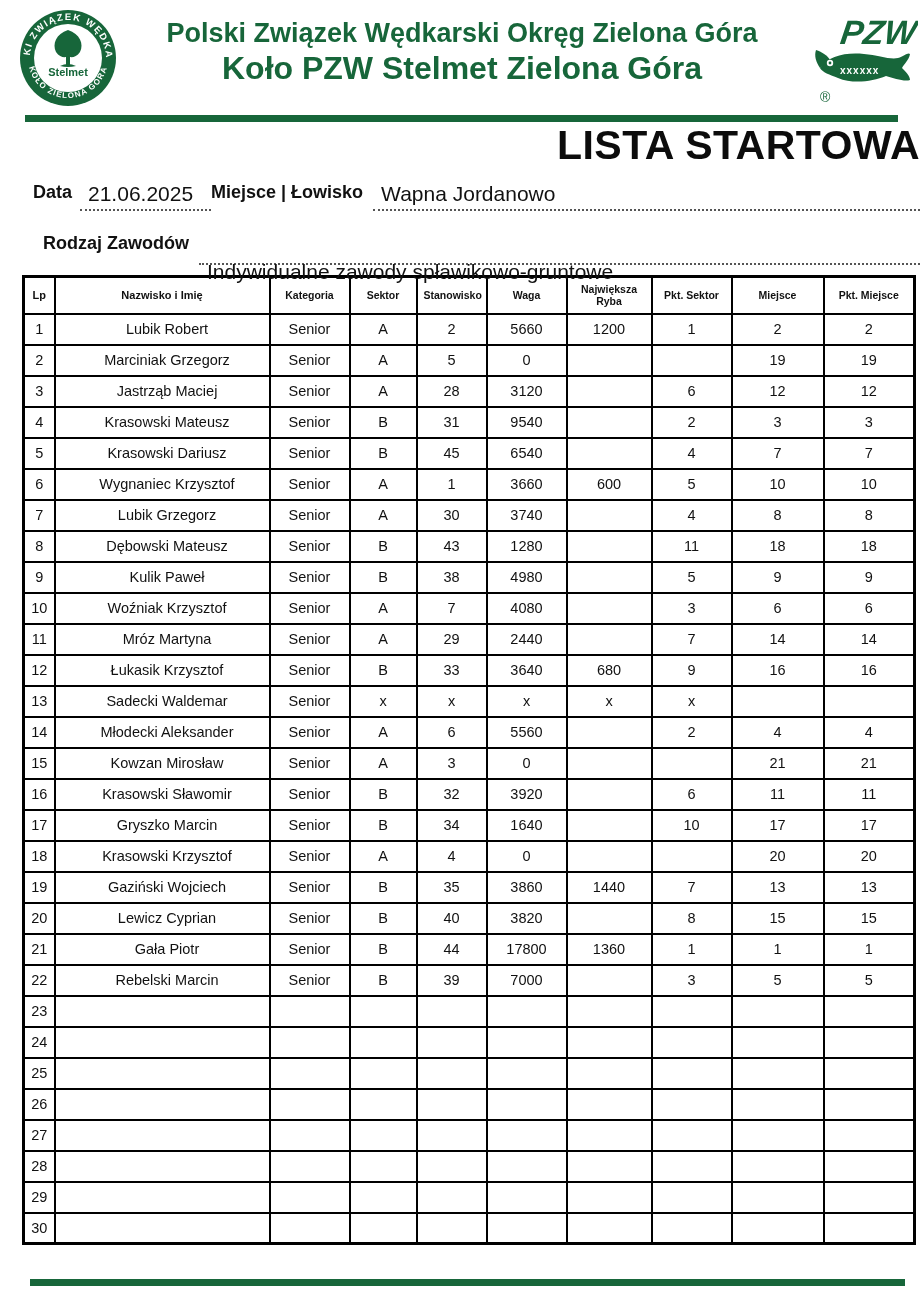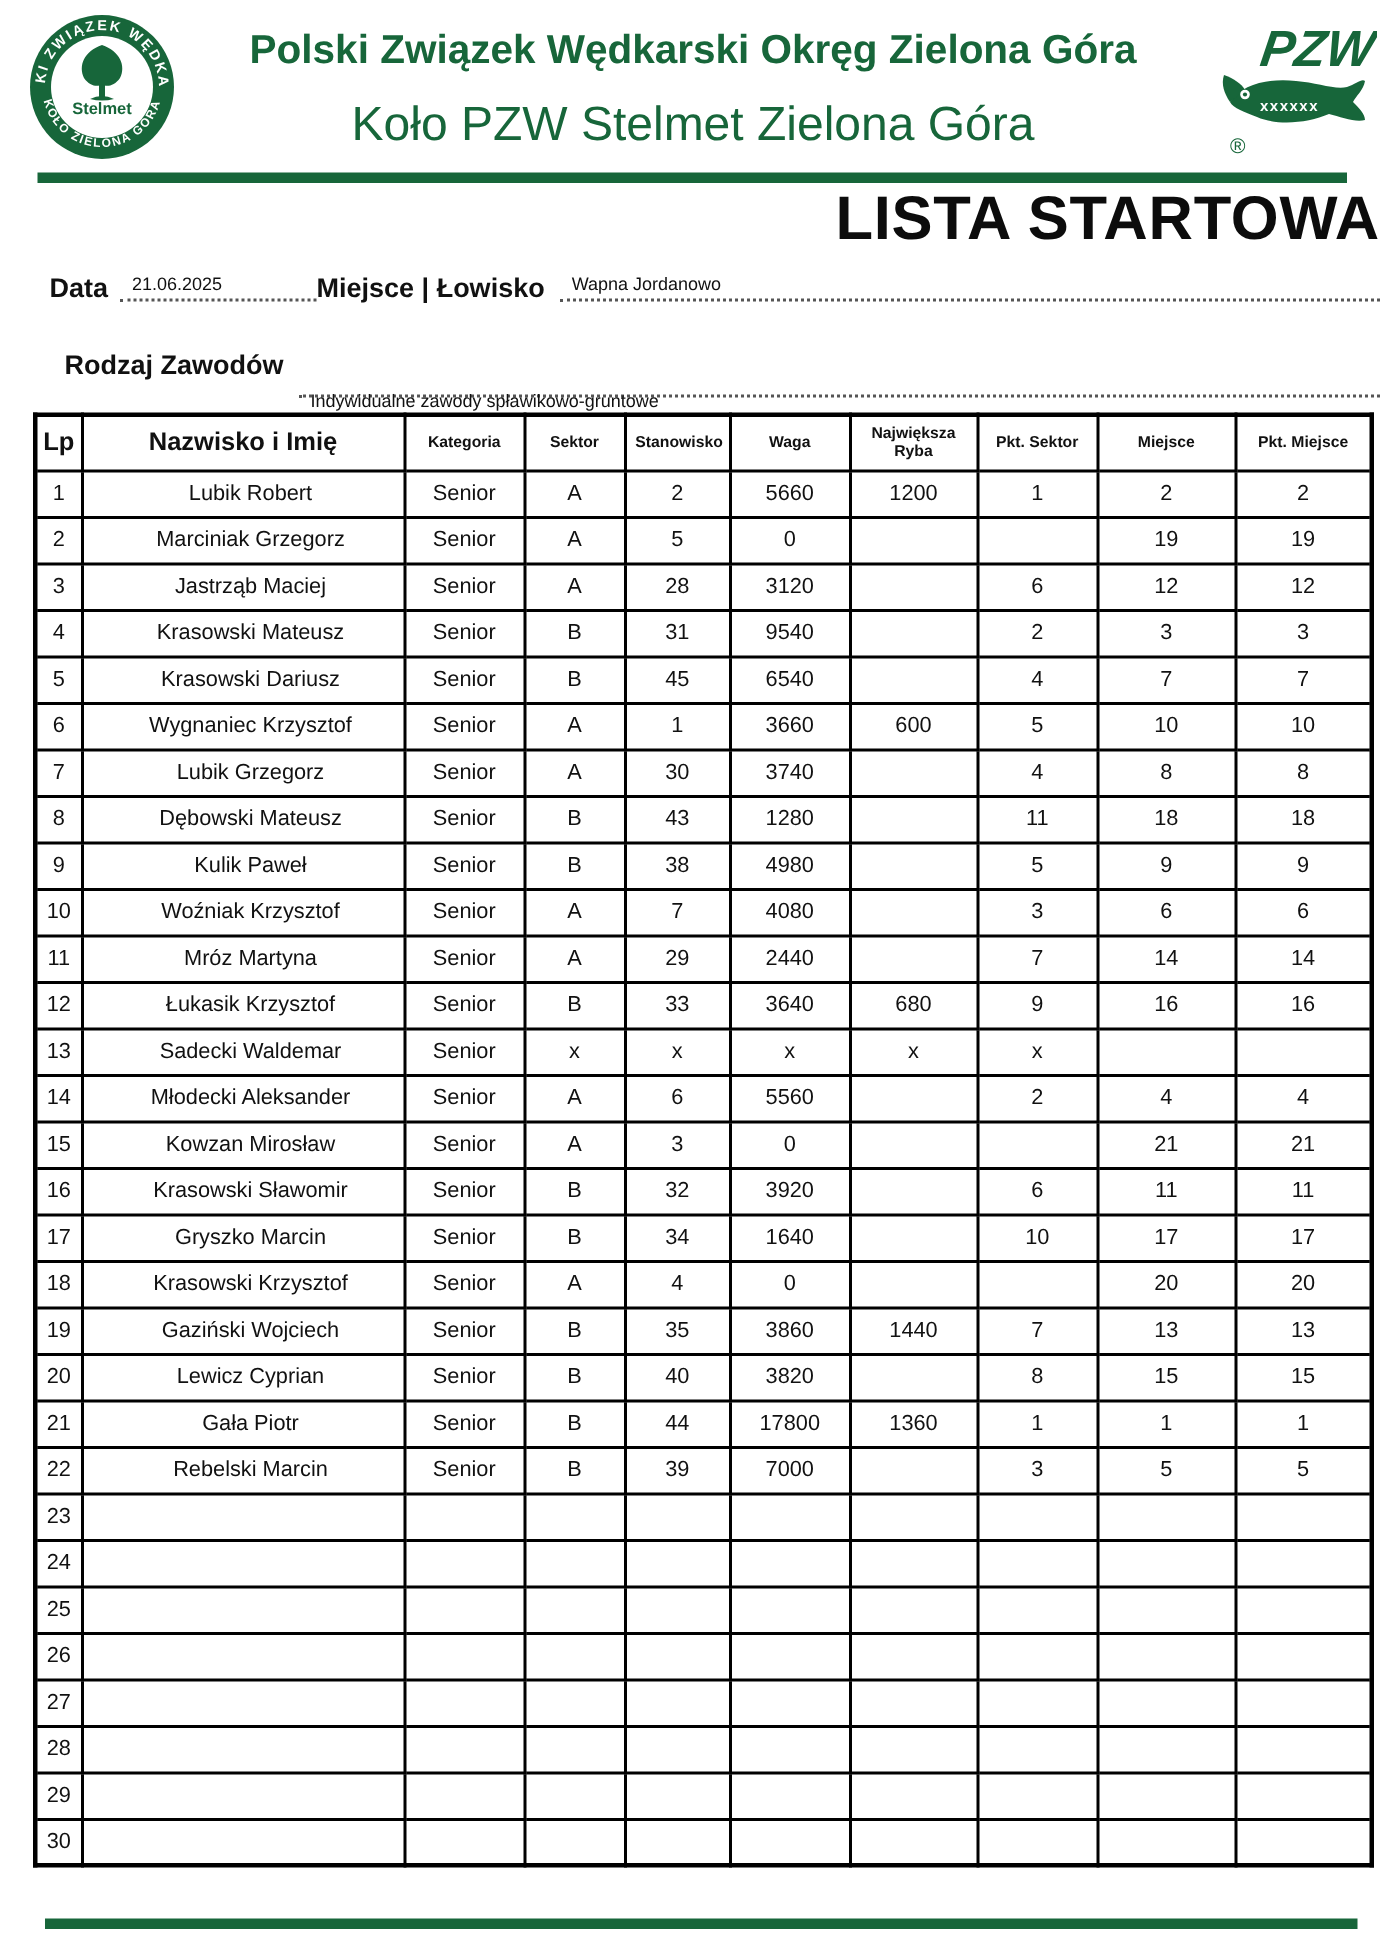--- a/index.html
+++ b/index.html
@@ -13,21 +13,21 @@
   .page { width: 920px; height: 1289px; position: relative; }
 
   
   .header {
     display: flex; align-items: flex-start;
     padding: 8px 2px 0 18px; height: 108px;
   }
   .logo-left { width: 100px; height: 100px; flex: 0 0 auto; }
   .org-text { flex: 1 1 auto; text-align: center; padding-top: 10px; }
   .org-line1 { font-size: 27px; font-weight: bold; color: #17663A; letter-spacing: 0; white-space: nowrap; }
-  .org-line2 { font-size: 32px; font-weight: normal; color: #17663A; margin-top: 15px; white-space: nowrap; }
+  .org-line2 { font-size: 32px; font-weight: bold; color: #17663A; margin-top: 1px; white-space: nowrap; }
   .logo-right { width: 112px; height: 104px; flex: 0 0 auto; margin-top: 2px; }
 
   .green-bar-top {
     position: absolute; left: 25px; top: 115px;
     width: 873px; height: 7px; background: #17663A;
   }
   .green-bar-bottom {
     position: absolute; left: 30px; top: 1279px;
     width: 875px; height: 7px; background: #17663A;
   }
@@ -44,21 +44,21 @@
   .field-row1 {
     display: flex; align-items: flex-start;
     margin: 13px 0 0 33px; height: 27px;
   }
   .field-row2 {
     display: flex; 
     margin: 24px 0 0 43px; height: 27px;
   }
   .flabel { font-size: 18px; font-weight: bold; white-space: nowrap; padding-bottom: 3px; }
   .fvalue {
-    font-size: 12px; font-weight: normal; white-space: nowrap;
+    font-size: 21px; font-weight: normal; white-space: nowrap;
     border-bottom: 2px dotted #555;
     padding: 0 0 3px 8px;
   }
   .w-date { width: 131px; margin-left: 8px; }
   .grow { flex: 1 1 auto; margin-left: 10px; }
   .place-label { }
   .type-value { margin-left: 10px; margin-top: 27px; }
 
   
   table.start-list {
@@ -69,21 +69,21 @@
     border: 3px solid #000;
   }
   table.start-list th, table.start-list td {
     border: 2px solid #000;
     text-align: center;
     vertical-align: middle;
     overflow: hidden;
   }
   table.start-list th { height: 37px; font-weight: bold; }
   table.start-list td { height: 31px; font-size: 14.5px; font-weight: normal; }
-  th.th-big { font-size: 17px; }
+  th.th-big { font-size: 11px; }
   th.th-small { font-size: 10.5px; line-height: 1.15; padding: 0 6px; }
   td.name-cell { text-align: left; padding-left: 10px; }
 </style>
 </head>
 <body>
 
 <div class="page">
 
   <div class="header">
 

